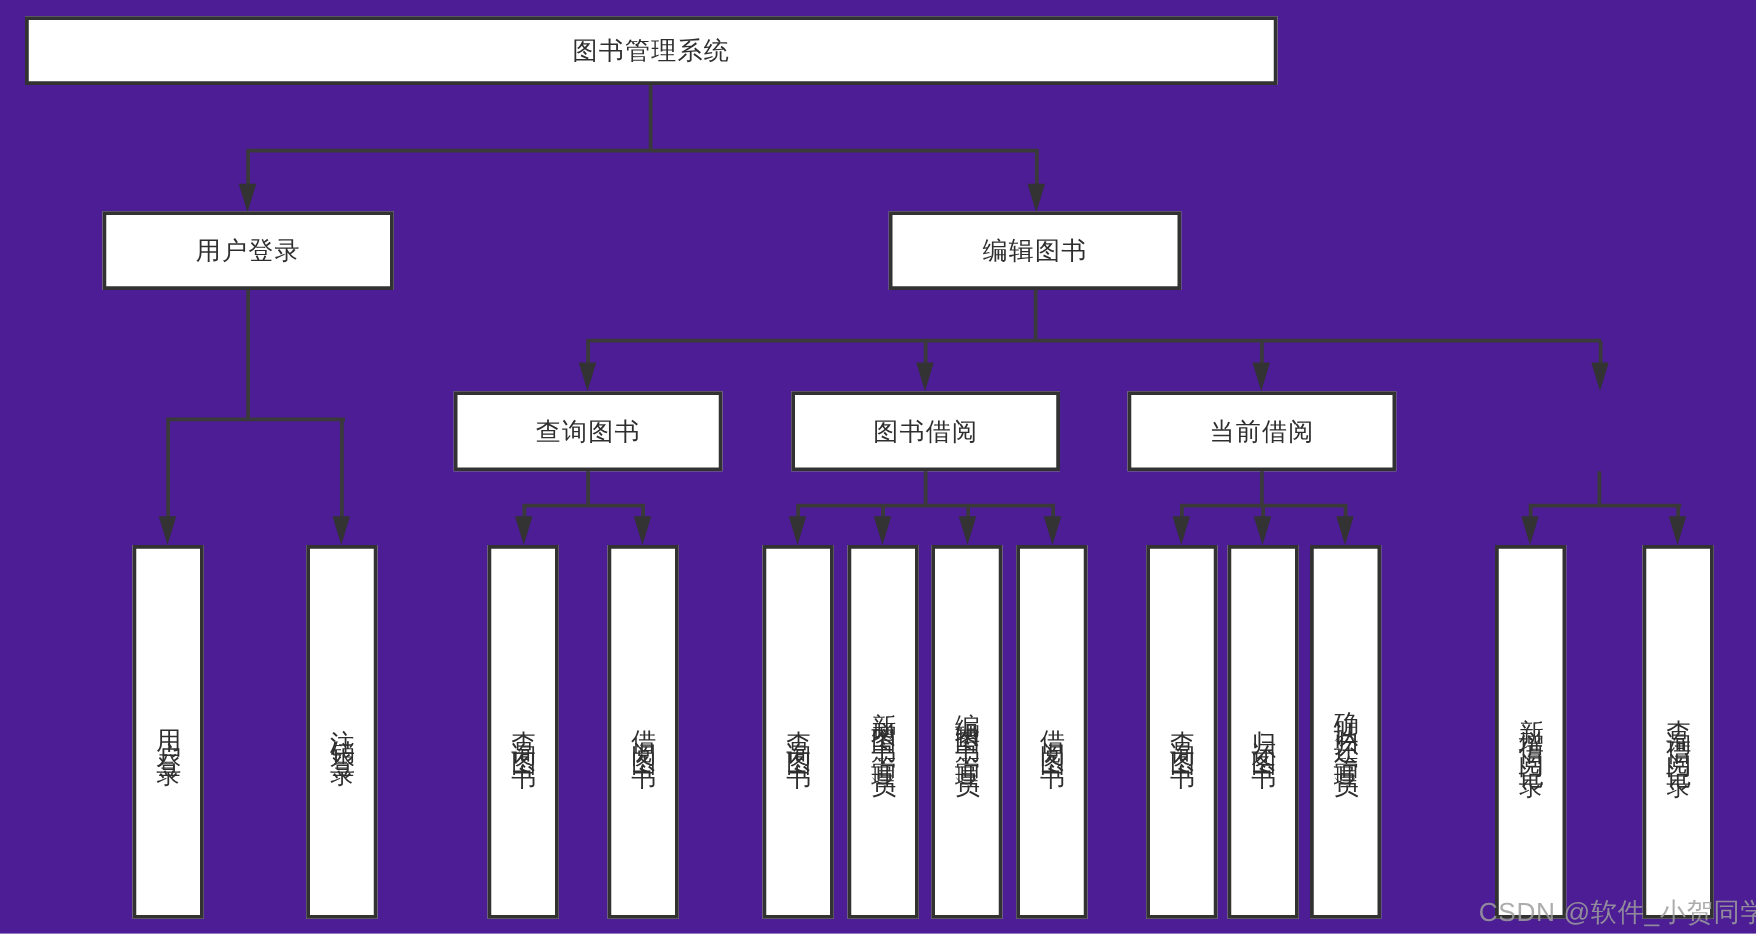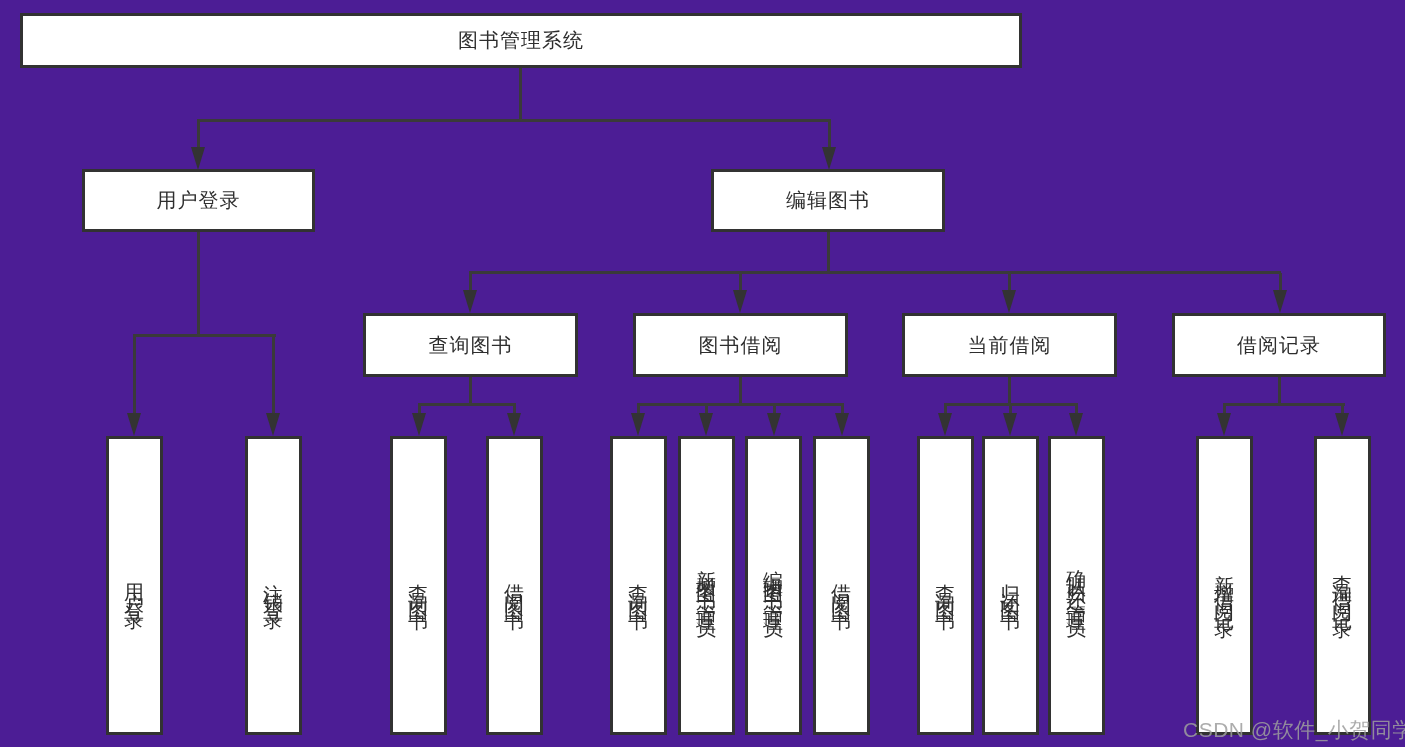--- a/index.html
+++ b/index.html
@@ -74,23 +74,20 @@
   <div class="arrow" style="left:1273px;top:290px;"></div>
 
   <div class="box" style="left:363px;top:313px;width:215px;height:64px;">
     <span>查询图书</span>
   </div>
   <div class="box" style="left:902px;top:313px;width:215px;height:64px;">
     <span>当前借阅</span>
   </div>
   <div class="box" style="left:633px;top:313px;width:215px;height:64px;">
     <span>图书借阅</span>
-  </div>
-  <div class="box" style="left:1172px;top:313px;width:214px;height:64px;">
-    <span>借阅记录</span>
   </div>
 
   <div class="vl" style="left:469px;top:377px;height:28px;"></div>
   <div class="hl" style="left:418px;top:403px;width:98px;"></div>
   <div class="vl" style="left:418px;top:405px;height:10px;"></div>
   <div class="arrow" style="left:412px;top:413px;"></div>
   <div class="vl" style="left:513px;top:405px;height:10px;"></div>
   <div class="arrow" style="left:507px;top:413px;"></div>
 
   <div class="vl" style="left:739px;top:377px;height:28px;"></div>

